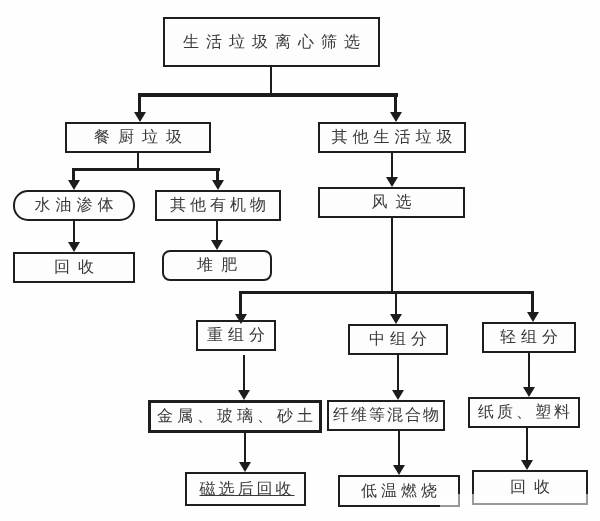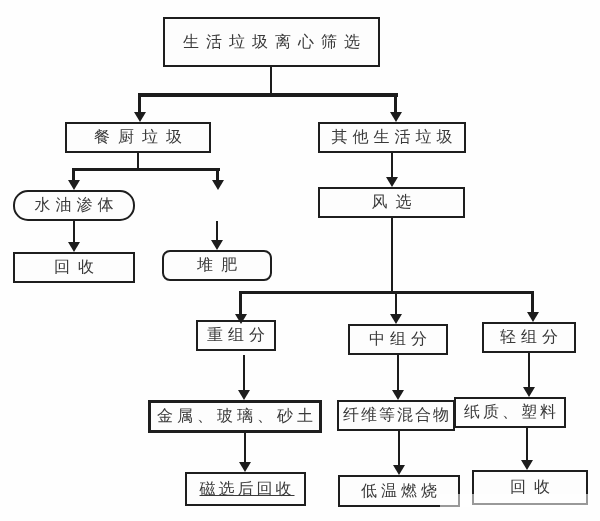--- a/index.html
+++ b/index.html
@@ -45,38 +45,39 @@
 <div id="canvas">
 
   <div class="node" style="left:65px;top:122px;width:146px;height:31px;letter-spacing:8px;text-indent:8px;">餐厨垃圾</div>
 
   <div class="node" style="left:163px;top:17px;width:217px;height:50px;letter-spacing:7px;text-indent:7px;">生活垃圾离心筛选</div>
 
   <div class="node" style="left:318px;top:122px;width:148px;height:31px;">其他生活垃圾</div>
 
   <div class="node" style="left:13px;top:190px;width:122px;height:31px;border-radius:15px;">水油渗体</div>
 
+  <div class="node" style="left:155px;top:190px;width:126px;height:31px;letter-spacing:4px;text-indent:4px;">其他有机物</div>
 
   <div class="node" style="left:318px;top:187px;width:147px;height:31px;letter-spacing:8px;text-indent:8px;">风选</div>
 
   <div class="node" style="left:13px;top:252px;width:122px;height:31px;letter-spacing:8px;text-indent:8px;">回收</div>
 
   <div class="node" style="left:162px;top:250px;width:110px;height:31px;letter-spacing:8px;text-indent:8px;border-radius:8px;">堆肥</div>
 
   <div class="node" style="left:196px;top:320px;width:80px;height:31px;">重组分</div>
 
   <div class="node" style="left:482px;top:322px;width:94px;height:31px;">轻组分</div>
 
   <div class="node" style="left:348px;top:324px;width:100px;height:31px;">中组分</div>
 
   <div class="node thick tight" style="left:148px;top:400px;width:174px;height:33px;letter-spacing:4px;text-indent:4px;">金属、玻璃、砂土</div>
 
-  <div class="node tight" style="left:337px;top:400px;width:118px;height:31px;">纤维等混合物</div>
+  <div class="node tight" style="left:327px;top:400px;width:118px;height:31px;">纤维等混合物</div>
 
-  <div class="node tight" style="left:454px;top:397px;width:112px;height:31px;letter-spacing:3px;text-indent:3px;">纸质、塑料</div>
+  <div class="node tight" style="left:468px;top:397px;width:112px;height:31px;letter-spacing:3px;text-indent:3px;">纸质、塑料</div>
 
   <div class="node" style="left:185px;top:472px;width:121px;height:34px;letter-spacing:3px;text-indent:3px;text-decoration:underline;">磁选后回收</div>
 
   <div class="node" style="left:338px;top:475px;width:122px;height:32px;letter-spacing:4px;text-indent:4px;">低温燃烧</div>
 
   <div class="node" style="left:472px;top:470px;width:116px;height:35px;letter-spacing:8px;text-indent:8px;">回收</div>
 
   <div class="line" style="left:270px;top:67px;width:2px;height:28px;"></div>
   <div class="line" style="left:138px;top:93px;width:260px;height:4px;"></div>
   <div class="line" style="left:138px;top:93px;width:3px;height:19px;"></div>

